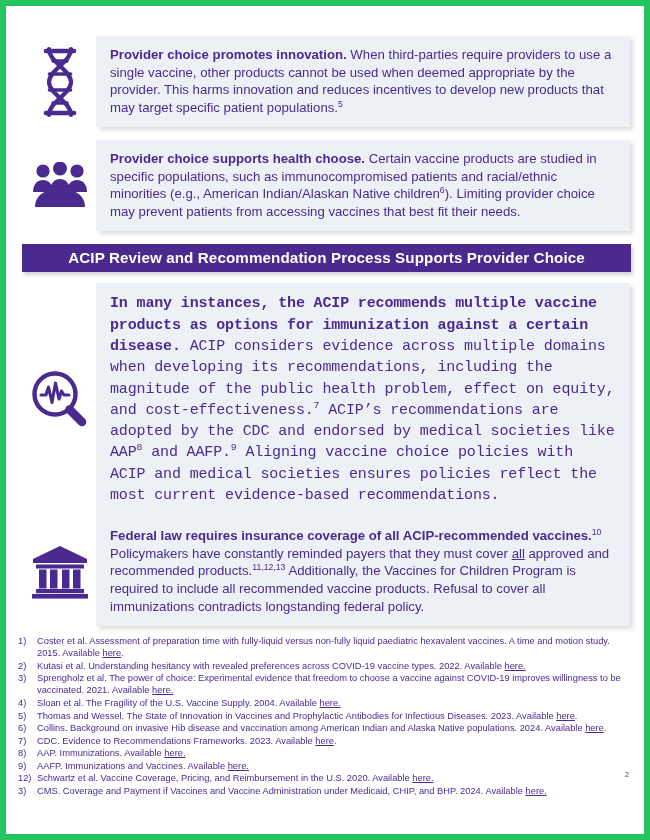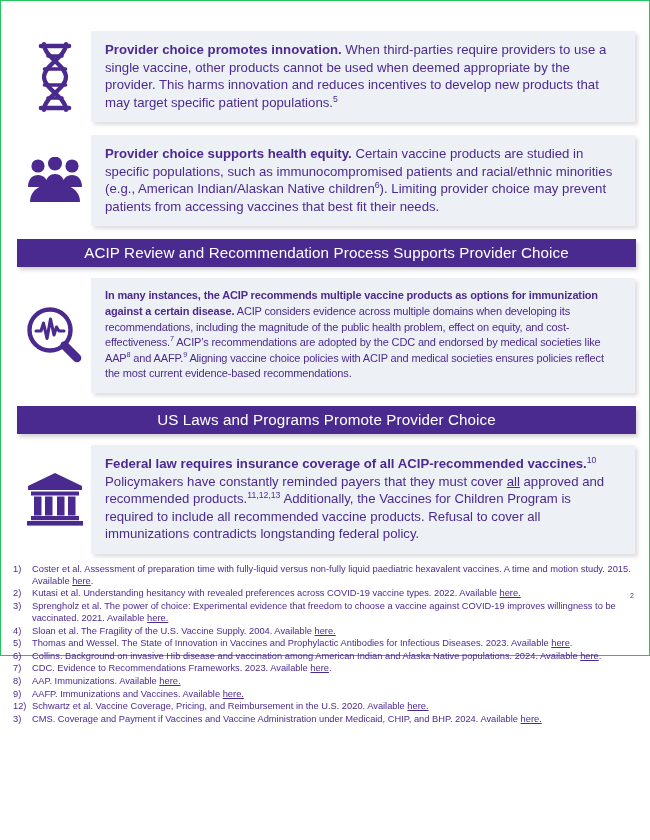--- a/index.html
+++ b/index.html
@@ -10,23 +10,23 @@
   body {
     width: 650px;
     height: 840px;
     font-family: "Liberation Sans", sans-serif;
     color: #4b2a91;
     overflow: hidden;
   }
   .page {
     position: relative;
     width: 650px;
-    height: 656px;
+    height: 840px;
     background: #ffffff;
-    border: 1px solid #22c55e;
+    border: 6px solid #22c55e;
     padding: 0;
   }
 
   
   .block {
     display: flex;
     align-items: center;
     margin: 0 14px 0 18px;
   }
   .icon-cell {
@@ -50,31 +50,31 @@
   .callout b, .callout strong { font-weight: bold; }
   .callout u { text-decoration: underline; }
   sup { font-size: 0.66em; vertical-align: super; line-height: 0; }
 
   
   .banner {
     margin: 13px 13px 11px 16px;
     background: #4a2a8f;
     color: #ffffff;
     text-align: center;
-    font-weight: normal;
+    font-weight: bold;
     font-size: 15.2px;
     letter-spacing: 0.1px;
     padding: 5px 8px 6px 8px;
     box-shadow: 2px 3px 4px rgba(0,0,0,0.18);
   }
 
   
   .callout.condensed {
-    font-family: Liberation Sans, sans-serif;
-    font-size: 11px;
+    font-family: Liberation Mono, monospace;
+    font-size: 15px;
     line-height: 1.42;
     letter-spacing: -0.15px;
   }
 
   
   .refs {
     margin: 9px 14px 0 12px;
     font-size: 9.3px;
     line-height: 1.30;
     color: #4b2a91;
@@ -137,40 +137,39 @@
         <circle cx="11" cy="9" r="6.6"></circle>
         <circle cx="28" cy="6.5" r="7"></circle>
         <circle cx="45" cy="9" r="6.6"></circle>
         <path d="M1 30 C1 21.5, 6 18, 11 18 C16 18, 21 21.5, 21 30 Z"></path>
         <path d="M35 30 C35 21.5, 40 18, 45 18 C50 18, 55 21.5, 55 30 Z"></path>
         <path d="M18 30 C18 21, 22.5 17, 28 17 C33.5 17, 38 21, 38 30 Z"></path>
         <path d="M3 45 C3 33, 14 26.5, 28 26.5 C42 26.5, 53 33, 53 45 Z"></path>
       </svg>
     </div>
     <div class="callout">
-      <b>Provider choice supports health equity.</b><span> Certain vaccine products are studied in specific populations, such as immunocompromised patients and racial/ethnic minorities (e.g., American Indian/Alaskan Native children<sup>6</sup>). Limiting provider choice may prevent patients from accessing vaccines that best fit their needs.</span>
+      <b>Provider choice supports health choose.</b><span> Certain vaccine products are studied in specific populations, such as immunocompromised patients and racial/ethnic minorities (e.g., American Indian/Alaskan Native children<sup>6</sup>). Limiting provider choice may prevent patients from accessing vaccines that best fit their needs.</span>
     </div>
   </div>
 
   <div class="banner">ACIP Review and Recommendation Process Supports Provider Choice</div>
 
   <div class="block">
     <div class="icon-cell">
       <svg width="60" height="62" viewBox="0 0 60 62" fill="none" stroke="#4a2a8f">
         <circle cx="25" cy="25" r="20.5" stroke-width="4.4"></circle>
         <path d="M39.5 40.5 L52 53" stroke-width="8.6" stroke-linecap="round"></path>
         <path d="M11 26 H16 L18.5 18 L22 33.5 L25.5 14 L29 30 L31.5 22 L34 26 H39" stroke-width="3.1" stroke-linejoin="round" stroke-linecap="round"></path>
       </svg>
     </div>
     <div class="callout condensed">
       <b>In many instances, the ACIP recommends multiple vaccine products as options for immunization against a certain disease.</b><span> ACIP considers evidence across multiple domains when developing its recommendations, including the magnitude of the public health problem, effect on equity, and cost-effectiveness.<sup>7</sup> ACIP’s recommendations are adopted by the CDC and endorsed by medical societies like AAP<sup>8</sup> and AAFP.<sup>9</sup> Aligning vaccine choice policies with ACIP and medical societies ensures policies reflect the most current evidence-based recommendations.</span>
     </div>
   </div>
 
-  <div class="banner">US Laws and Programs Promote Provider Choice</div>
 
   <div class="block">
     <div class="icon-cell">
       <svg width="58" height="56" viewBox="0 0 58 56" fill="#4a2a8f">
         <path d="M29 2 L56 15 L56 19 L2 19 L2 15 Z"></path>
         <rect x="5" y="20.5" width="48" height="4"></rect>
         <rect x="8" y="25.5" width="7.5" height="19"></rect>
         <rect x="19" y="25.5" width="7.5" height="19"></rect>
         <rect x="31" y="25.5" width="7.5" height="19"></rect>
         <rect x="42" y="25.5" width="7.5" height="19"></rect>

